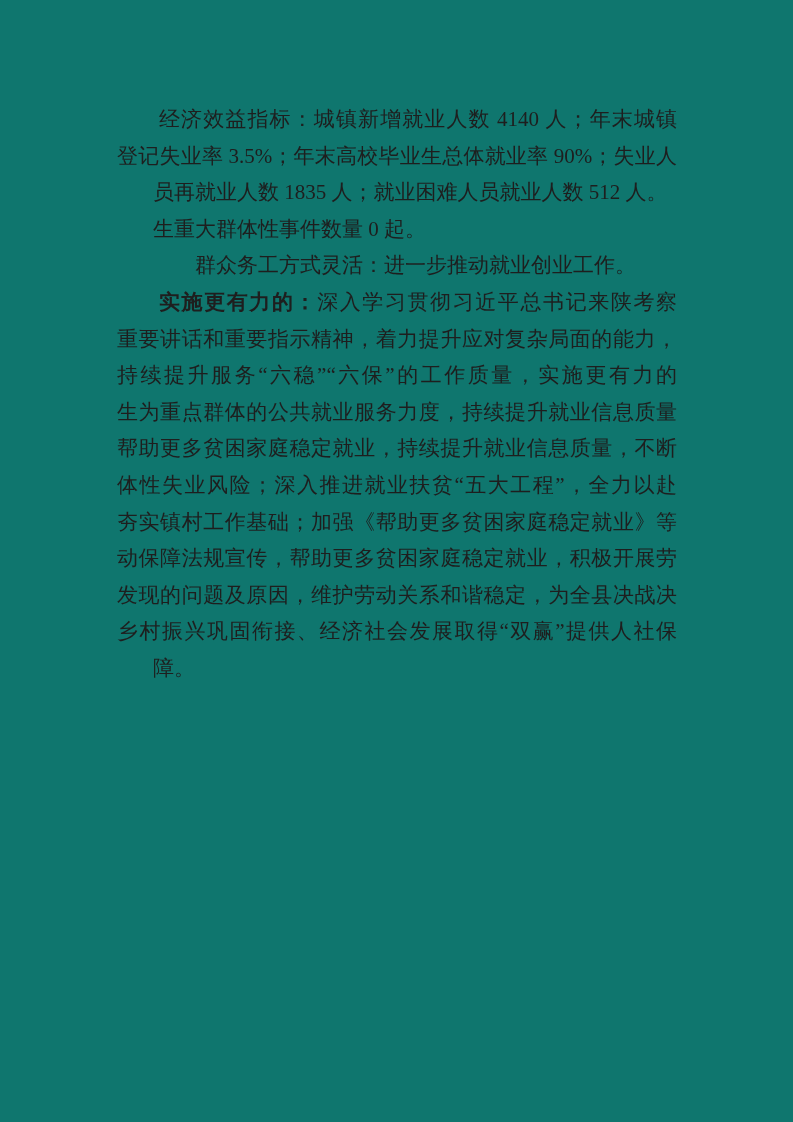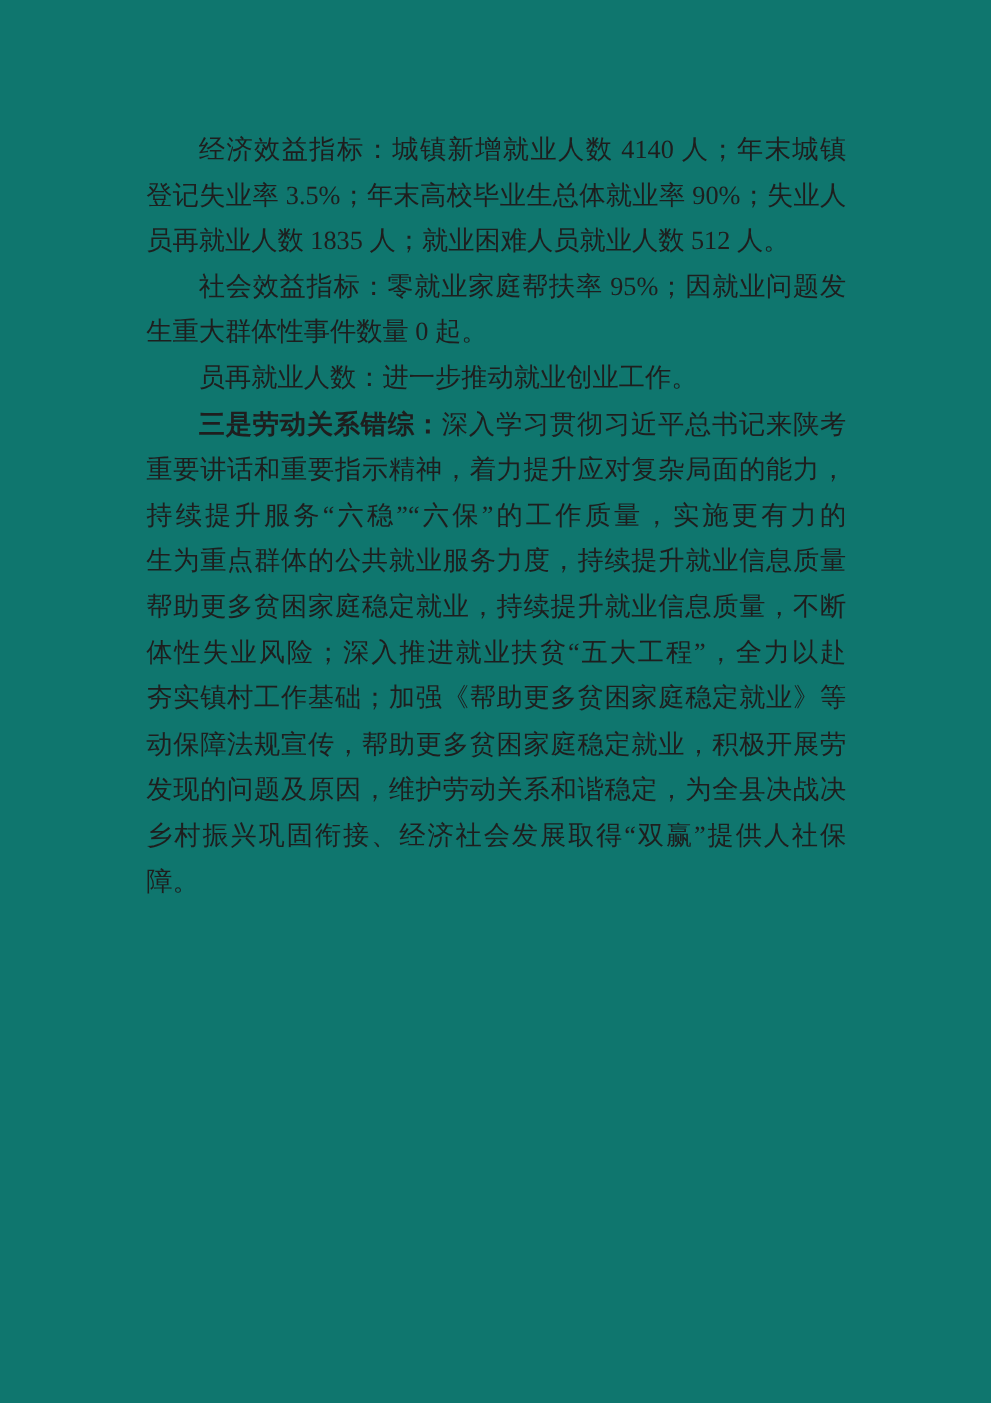--- a/index.html
+++ b/index.html
@@ -33,47 +33,47 @@
   .line {
     text-align: justify;
     text-align-last: justify;
     text-justify: auto;
     white-space: normal;
     overflow: hidden;
     max-height: 36.6px;
   }
   .line.last {
     text-align-last: left;
+    margin-left: 36px;
   }
   .line.first {
     text-indent: 42px;
   }
   .lead {
     font-weight: 700;
   }
 </style>
 </head>
 <body>
 
 <div class="page">
   <div class="doc-body">
       <div class="para">
         <div class="line first">经济效益指标：城镇新增就业人数 4140 人；年末城镇</div>
         <div class="line">登记失业率 3.5%；年末高校毕业生总体就业率 90%；失业人</div>
         <div class="line last">员再就业人数 1835 人；就业困难人员就业人数 512 人。</div>
       </div>
       <div class="para">
-        <div class="line first">社会效益指标：零就业家庭帮扶率 95%；因就业问题发</div>
         <div class="line last">生重大群体性事件数量 0 起。</div>
       </div>
       <div class="para">
-        <div class="line first last">员再就业人数：进一步推动就业创业工作。</div>
+        <div class="line first last">群众务工方式灵活：进一步推动就业创业工作。</div>
       </div>
       <div class="para">
-        <div class="line first"><span class="lead">三是劳动关系错综：</span>深入学习贯彻习近平总书记来陕考察</div>
+        <div class="line first"><span class="lead">实施更有力的：</span>深入学习贯彻习近平总书记来陕考察</div>
         <div class="line">重要讲话和重要指示精神，着力提升应对复杂局面的能力，</div>
         <div class="line">持续提升服务“六稳”“六保”的工作质量，实施更有力的</div>
         <div class="line">生为重点群体的公共就业服务力度，持续提升就业信息质量</div>
         <div class="line">帮助更多贫困家庭稳定就业，持续提升就业信息质量，不断</div>
         <div class="line">体性失业风险；深入推进就业扶贫“五大工程”，全力以赴</div>
         <div class="line">夯实镇村工作基础；加强《帮助更多贫困家庭稳定就业》等劳</div>
         <div class="line">动保障法规宣传，帮助更多贫困家庭稳定就业，积极开展劳</div>
         <div class="line">发现的问题及原因，维护劳动关系和谐稳定，为全县决战决胜</div>
         <div class="line">乡村振兴巩固衔接、经济社会发展取得“双赢”提供人社保</div>
         <div class="line last">障。</div>

